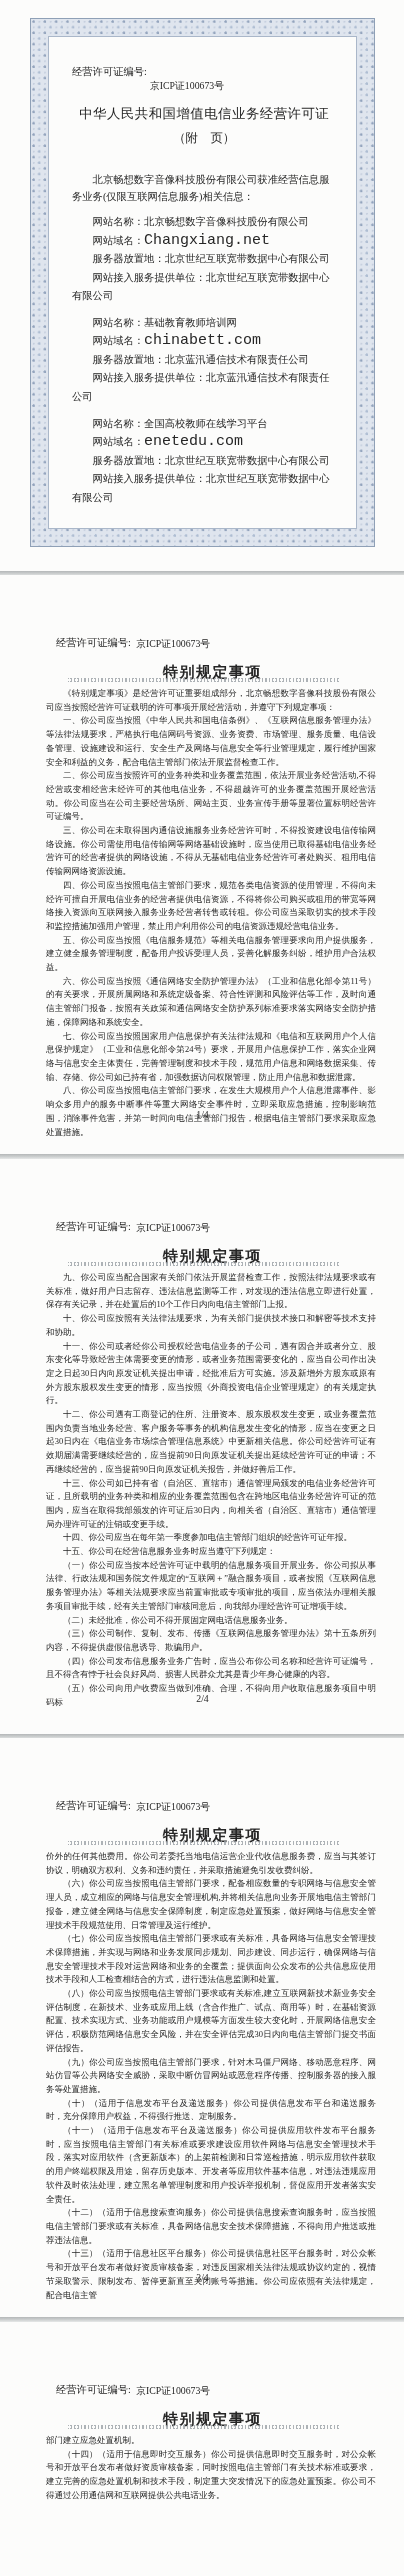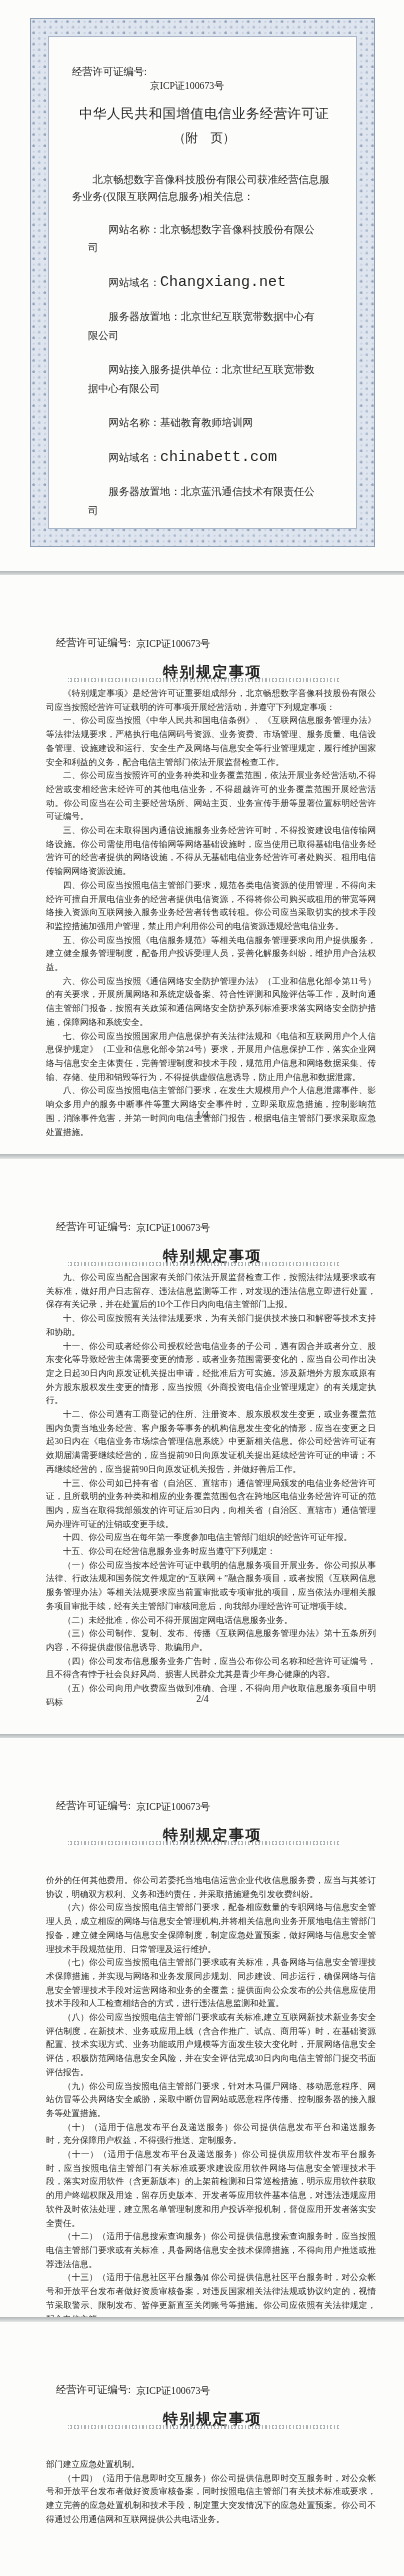--- a/index.html
+++ b/index.html
@@ -19,21 +19,21 @@
     padding:17px;}
   .cert-inner{box-sizing:border-box;width:100%;height:100%;background:#fcfcfb;
     border:0.5px solid #aab7c9;padding:29px 19.6px 0 23px;overflow:hidden;}
   .cert-lic-label{font-size:10.3px;line-height:12.4px;}
   .cert-lic-number{font-size:9.8px;line-height:12px;margin:1.5px 0 0 78px;}
   .cert-title{margin:13.4px 0 0 0;text-align:center;font-size:13.4px;font-weight:normal;letter-spacing:0.5px;}
   .cert-sub{margin-top:6.7px;text-align:center;font-size:12.4px;font-weight:normal;}
   .cert-intro{margin:24px 0 0 0;font-size:10.3px;line-height:17px;text-indent:2em;}
   .sites{margin-top:4.1px;}
   .site-entry{margin-top:8.2px;}
-  .cert-line{margin:16px;font-size:10.3px;line-height:18.5px;text-indent:2em;}
+  .cert-line{margin:0;font-size:10.3px;line-height:18.5px;text-indent:2em;}
   .latin{font-family:Liberation Mono, monospace;font-size:15px;}
 
   
   .page-sep{position:absolute;left:0;width:405px;height:4.6px;
     background:linear-gradient(180deg,#b4b7b8 0,#cdd0d0 55%,#e6e8e8 100%);}
   .sep1{top:571px;} .sep2{top:1154px;} .sep3{top:1734px;} .sep4{top:2317px;}
 
   
   .prov-page{position:absolute;left:0;width:405px;background:#fcfcfb;}
   .pp1{top:575px;height:579px;} .pp2{top:1159px;height:575px;}
@@ -43,21 +43,21 @@
   .prov-header .num{font-size:9.8px;position:relative;top:2.1px;}
   .prov-title{position:absolute;top:78px;left:0;width:100%;margin:10px;text-align:center;
     font-size:15px;font-weight:bold;letter-spacing:1.5px;}
   .zigzag{position:absolute;top:103px;left:68px;width:272px;height:3.6px;opacity:.8;
     background:
       repeating-linear-gradient(105deg,#9aa0a6 0 0.8px,transparent 0.8px 3.3px),
       repeating-linear-gradient(75deg,#9aa0a6 0 0.8px,transparent 0.8px 3.3px);}
   .prov-body{position:absolute;top:112px;left:46px;width:330px;font-size:8.5px;
     line-height:13.7px;text-align:justify;}
   .para{margin:0;text-indent:2em;}
-  .para.no-indent{text-indent:0;margin-top:24px;}
+  .para.no-indent{text-indent:0;}
   .page-num{position:absolute;top:534px;left:0;width:100%;text-align:center;font-size:9.8px;}
 </style>
 </head>
 <body>
 
 <div class="canvas">
 
   <section class="cert-page">
     <div class="cert-frame">
       <div class="cert-inner">
@@ -114,21 +114,21 @@
         <p class="para">二、你公司应当按照许可的业务种类和业务覆盖范围，依法开展业务经营活动,不得经营或变相经营未经许可的其他电信业务，不得超越许可的业务覆盖范围开展经营活动。你公司应当在公司主要经营场所、网站主页、业务宣传手册等显著位置标明经营许可证编号。</p>
 
         <p class="para">三、你公司在未取得国内通信设施服务业务经营许可时，不得投资建设电信传输网络设施。你公司需使用电信传输网等网络基础设施时，应当使用已取得基础电信业务经营许可的经营者提供的网络设施，不得从无基础电信业务经营许可者处购买、租用电信传输网网络资源设施。</p>
 
         <p class="para">四、你公司应当按照电信主管部门要求，规范各类电信资源的使用管理，不得向未经许可擅自开展电信业务的经营者提供电信资源，不得将你公司购买或租用的带宽等网络接入资源向互联网接入服务业务经营者转售或转租。你公司应当采取切实的技术手段和监控措施加强用户管理，禁止用户利用你公司的电信资源违规经营电信业务。</p>
 
         <p class="para">五、你公司应当按照《电信服务规范》等相关电信服务管理要求向用户提供服务，建立健全服务管理制度，配备用户投诉受理人员，妥善化解服务纠纷，维护用户合法权益。</p>
 
         <p class="para">六、你公司应当按照《通信网络安全防护管理办法》（工业和信息化部令第11号）的有关要求，开展所属网络和系统定级备案、符合性评测和风险评估等工作，及时向通信主管部门报备，按照有关政策和通信网络安全防护系列标准要求落实网络安全防护措施，保障网络和系统安全。</p>
 
-        <p class="para">七、你公司应当按照国家用户信息保护有关法律法规和《电信和互联网用户个人信息保护规定》（工业和信息化部令第24号）要求，开展用户信息保护工作，落实企业网络与信息安全主体责任，完善管理制度和技术手段，规范用户信息和网络数据采集、传输、存储、使用和销毁等行为，不得提供虚假信息诱导，防止用户信息和数据泄露。</p>
+        <p class="para">七、你公司应当按照国家用户信息保护有关法律法规和《电信和互联网用户个人信息保护规定》（工业和信息化部令第24号）要求，开展用户信息保护工作，落实企业网络与信息安全主体责任，完善管理制度和技术手段，规范用户信息和网络数据采集、传输、存储、你公司如已持有省，加强数据访问权限管理，防止用户信息和数据泄露。</p>
 
         <p class="para">八、你公司应当按照电信主管部门要求，在发生大规模用户个人信息泄露事件、影响众多用户的服务中断事件等重大网络安全事件时，立即采取应急措施，控制影响范围，消除事件危害，并第一时间向电信主管部门报告，根据电信主管部门要求采取应急处置措施。</p>
       </div>
     <div class="page-num">1/4</div>
   </section>
 
   <div class="page-sep sep2"></div>
 
   <section class="prov-page pp2">
     <div class="prov-header">

